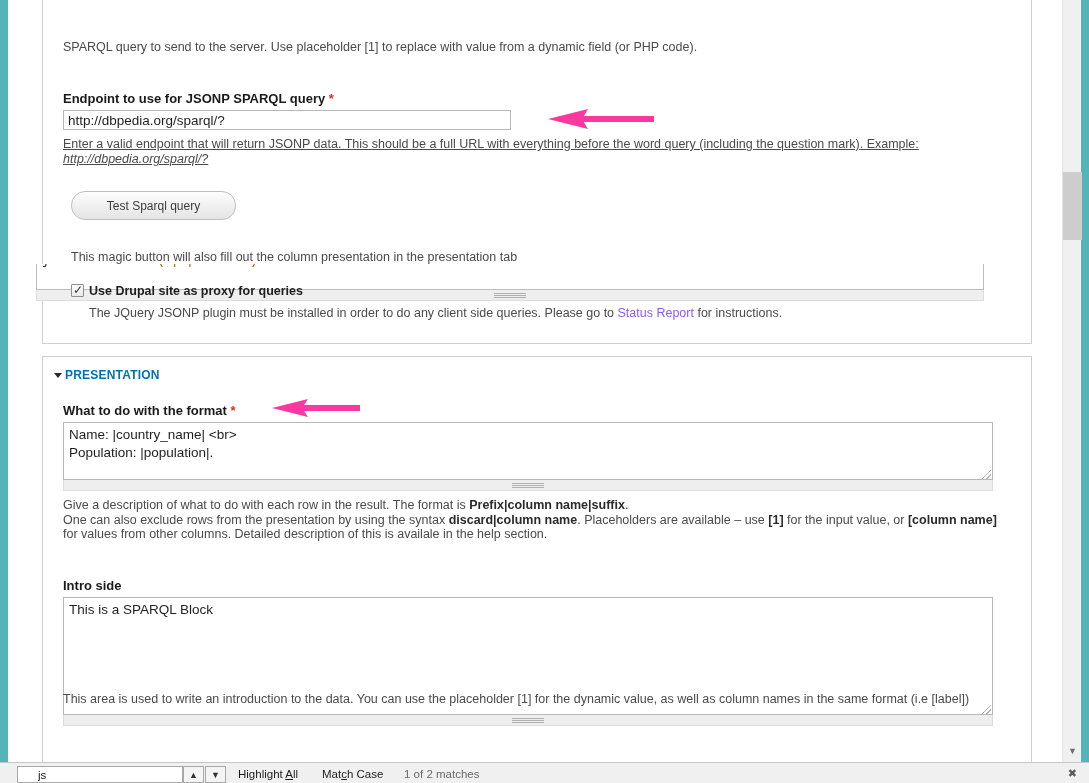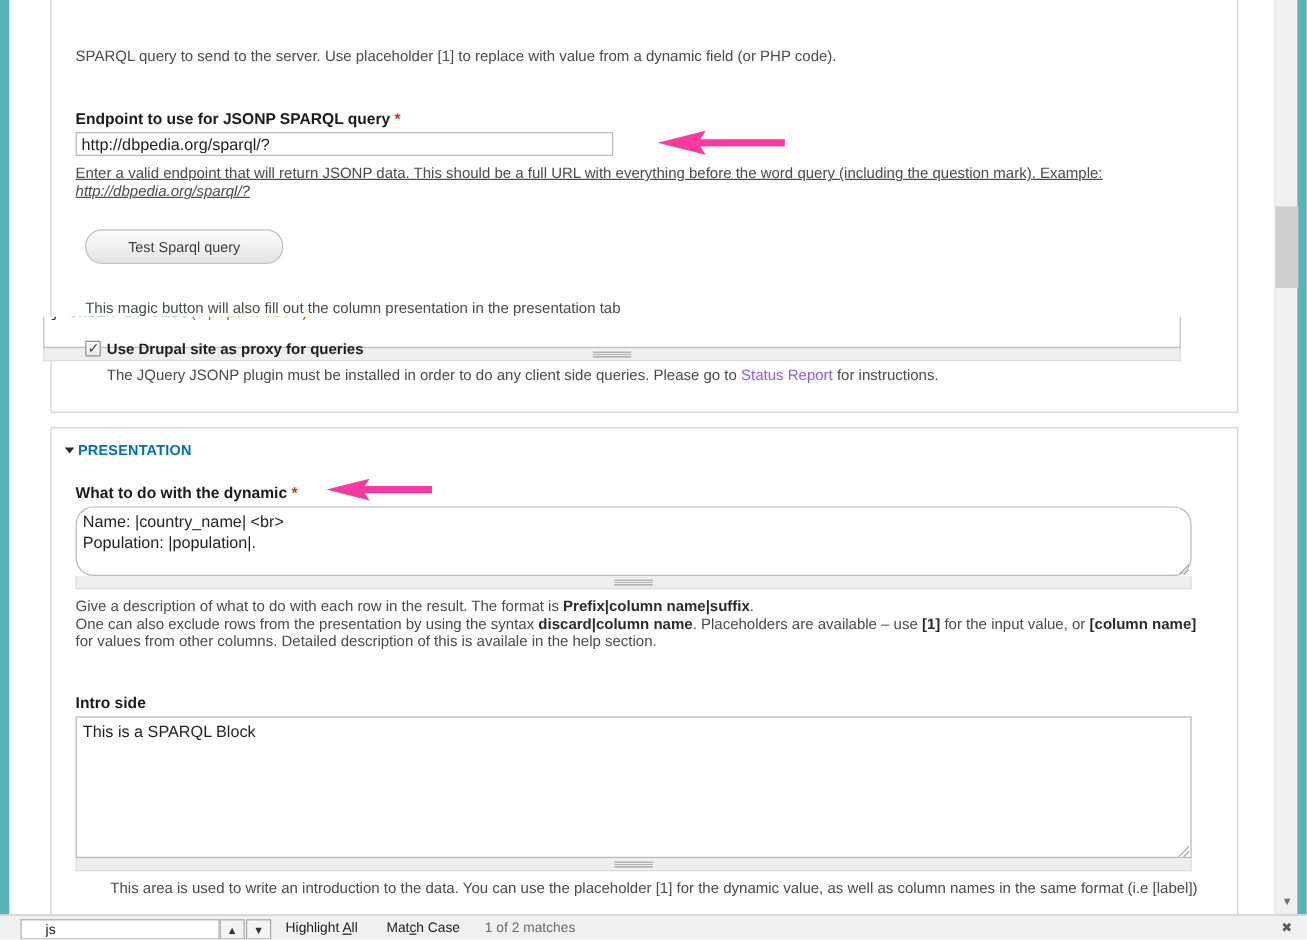--- a/index.html
+++ b/index.html
@@ -327,40 +327,40 @@
       </div>
 
       <div class="fieldset" id="panel-presentation"></div>
 
       <div class="legend-toggle" style="left:57px; top:368px;">
         <span class="caret"></span>
         <span>PRESENTATION</span>
       </div>
 
       <div class="flabel" style="left:55px; top:403px;">
-        <span>What to do with the dynamic</span>
+        <span>What to do with the format</span>
         <span class="req">*</span>
       </div>
 
-      <textarea class="ta" id="results-textarea" style="left: 55px; top: 422px; width: 930px; height: 58px; border-radius: 15px;">Name: |country_name| &lt;br&gt;
+      <textarea class="ta" id="results-textarea" style="left: 55px; top: 422px; width: 930px; height: 58px;">Name: |country_name| &lt;br&gt;
 Population: |population|.</textarea>
       <div class="ta-corner" style="left:974px; top:470px;"></div>
       <div class="grippie" style="left:55px; top:480px; width:930px;"></div>
 
       <div class="desc" style="left:55px; top:498px; width:945px; line-height:14.5px;">
         <span>Give a description of what to do with each row in the result. The format is </span><b>Prefix</b><b>|</b><b>column name</b><b>|</b><b>suffix</b><span>.</span><br><span>One can also exclude rows from the presentation by using the syntax </span><b>discard|column name</b><span>. Placeholders are available – use </span><b>[1]</b><span> for the input value, or </span><b>[column name]</b><span> for values from other columns. Detailed description of this is availale in the help section.</span>
       </div>
 
       <div class="flabel" style="left:55px; top:578px;">Intro side</div>
 
       <textarea class="ta" id="intro-textarea" style="left: 55px; top: 597px; width: 930px; height: 118px;">This is a SPARQL Block</textarea>
       <div class="ta-corner" style="left:974px; top:705px;"></div>
       <div class="grippie" style="left:55px; top:715px; width:930px;"></div>
 
-      <div class="desc" style="left:55px; top:733px; width:935px; line-height:15px;text-align:right;">This area is used to write an introduction to the data. You can use the placeholder [1] for the dynamic value, as well as column names in the same format (i.e [label])</div>
+      <div class="desc" style="left:55px; top:692px; width:935px; line-height:15px;">This area is used to write an introduction to the data. You can use the placeholder [1] for the dynamic value, as well as column names in the same format (i.e [label])</div>
 
       <svg class="arrow-svg" style="left:538px; top:106px;" width="110" height="26" viewBox="0 0 110 26">
         <rect x="34" y="10" width="74" height="6" fill="#f9399f"></rect>
         <path d="M2 13 L42 3 L36 13 L42 23 Z" fill="#f9399f"></path>
       </svg>
 
       <svg class="arrow-svg" style="left:262px; top:396px;" width="92" height="24" viewBox="0 0 92 24">
         <rect x="30" y="9" width="60" height="6" fill="#f9399f"></rect>
         <path d="M2 12 L38 3 L32 12 L38 21 Z" fill="#f9399f"></path>
       </svg>

